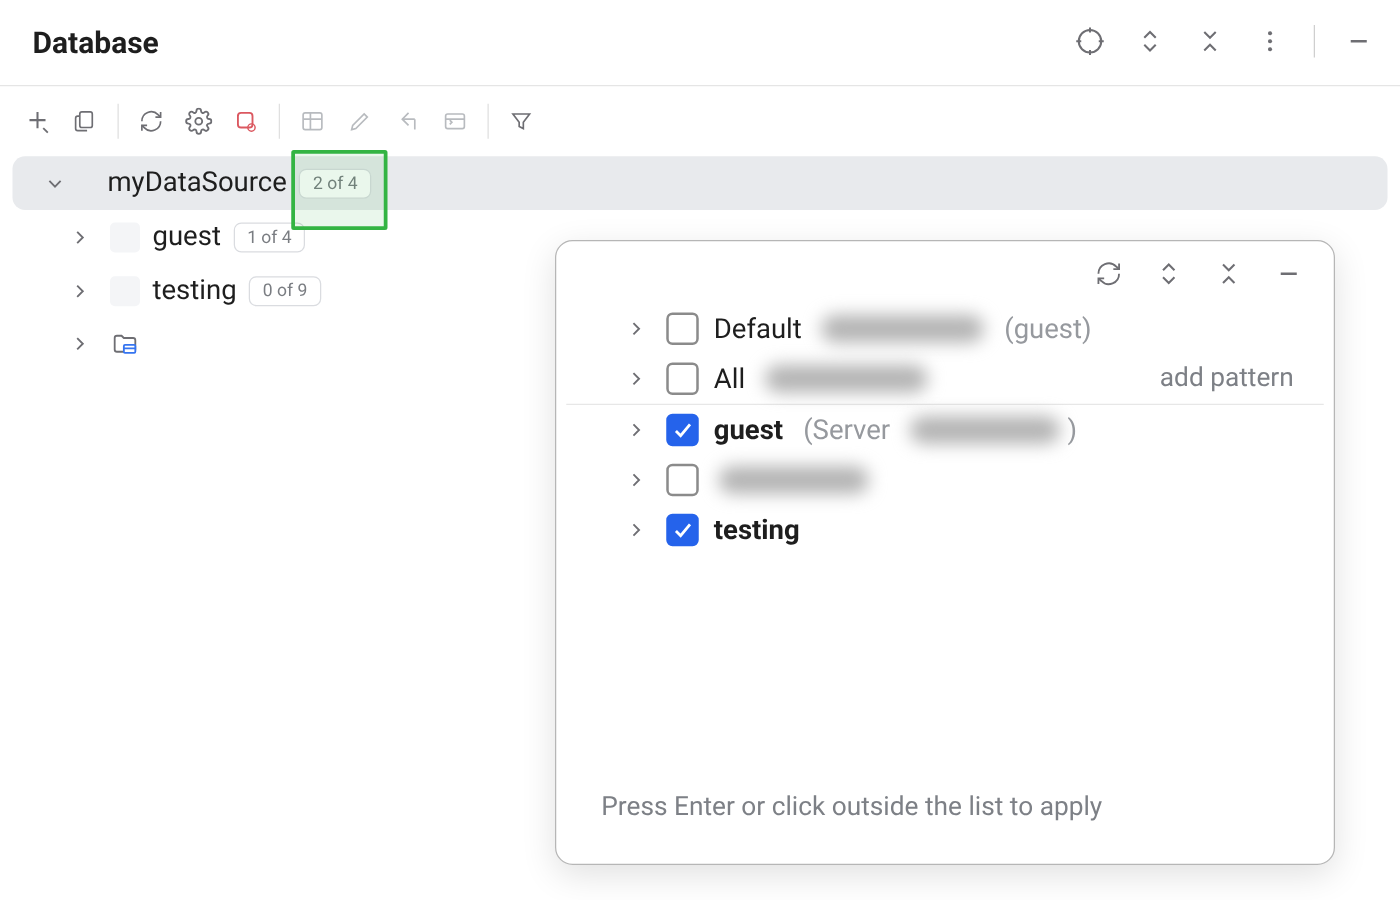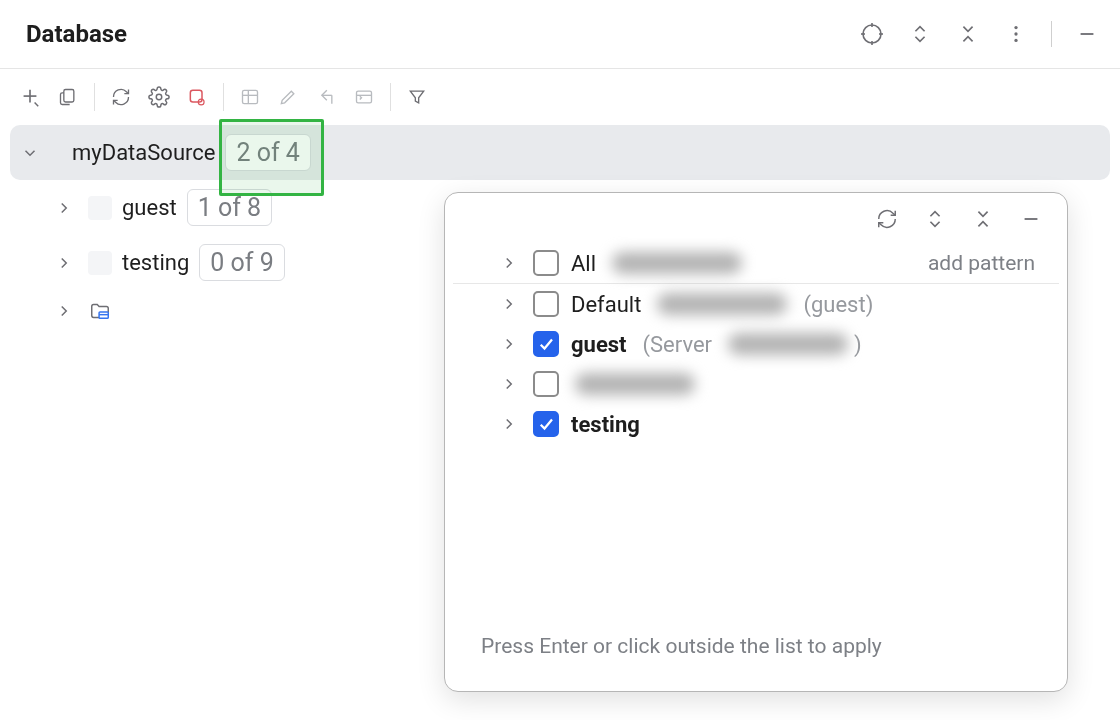--- a/index.html
+++ b/index.html
@@ -18,21 +18,21 @@
     }
     .window {
       width: 100%;
       height: 100%;
       display: flex;
       flex-direction: column;
     }
     
     .titlebar {
       display: flex;
-      align-items: center;
+      align-items: flex-start;
       justify-content: space-between;
       padding: 20px 20px 20px 26px;
       border-bottom: 1px solid #e5e5e5;
     }
     .titlebar h1 {
       font-size: 24px;
       font-weight: 700;
       color: #1e1e1e;
     }
     .titlebar-actions {
@@ -63,38 +63,38 @@
       background: #e0e0e0;
     }
     
     .tree {
       padding: 0 10px;
     }
     .tree-row {
       display: flex;
       align-items: center;
       border-radius: 10px;
-      padding: 9px 6px;
+      padding: 9px 20px;
       gap: 10px;
       font-size: 22px;
     }
     .tree-row.root {
       background: #e8eaed;
     }
     .chevron-wrap { width: 28px; display: flex; justify-content: center; }
     .tree-indent-1 { padding-left: 40px; }
     .datasource-gap { width: 8px; }
     .db-icon-box {
       width: 24px;
       height: 24px;
       border-radius: 4px;
       background: #f4f5f7;
     }
     .count-badge {
-      font-size: 25px;
+      font-size: 14px;
       color: #7a7d82;
       padding: 3px 10px;
       border: 1px solid #dadce0;
       border-radius: 6px;
       background: #fff;
     }
     .count-badge.highlighted {
       position: relative;
     }
     .highlight-box {
@@ -346,21 +346,21 @@
     <div class="tree-row tree-indent-1">
       <span class="chevron-wrap">
         <span class="ic">
           <svg viewBox="0 0 24 24" width="18" height="18" fill="none" stroke="currentColor" stroke-width="2">
               <polyline points="9 6 15 12 9 18"></polyline>
             </svg>
         </span>
       </span>
       <span class="db-icon-box"></span>
       <span>guest</span>
-      <span class="count-badge">1 of 8</span>
+      <span class="count-badge">1 of 4</span>
     </div>
     <div class="tree-row tree-indent-1">
       <span class="chevron-wrap">
         <span class="ic">
           <svg viewBox="0 0 24 24" width="18" height="18" fill="none" stroke="currentColor" stroke-width="2">
               <polyline points="9 6 15 12 9 18"></polyline>
             </svg>
         </span>
       </span>
       <span class="db-icon-box"></span>
@@ -409,44 +409,44 @@
         </svg>
     </span>
     <span class="ic">
       <svg viewBox="0 0 24 24" width="22" height="22" fill="none" stroke="currentColor" stroke-width="2">
           <line x1="5" y1="12" x2="19" y2="12"></line>
         </svg>
     </span>
   </div>
   <div class="popup-list">
 
+    <div class="popup-row">
+      <span class="ic">
+        <svg viewBox="0 0 24 24" width="18" height="18" fill="none" stroke="currentColor" stroke-width="2">
+            <polyline points="9 6 15 12 9 18"></polyline>
+          </svg>
+      </span>
+      <span class="checkbox"></span>
+      <span class="row-label">Default</span>
+      <span class="blur-token"></span>
+      <span class="row-suffix">(guest)</span>
+    </div>
+
     <div class="popup-row first">
       <span class="ic">
         <svg viewBox="0 0 24 24" width="18" height="18" fill="none" stroke="currentColor" stroke-width="2">
             <polyline points="9 6 15 12 9 18"></polyline>
           </svg>
       </span>
       <span class="checkbox"></span>
       <span class="row-label">All</span>
       <span class="blur-token"></span>
       <span class="link-text">add pattern</span>
     </div>
 
-    <div class="popup-row">
-      <span class="ic">
-        <svg viewBox="0 0 24 24" width="18" height="18" fill="none" stroke="currentColor" stroke-width="2">
-            <polyline points="9 6 15 12 9 18"></polyline>
-          </svg>
-      </span>
-      <span class="checkbox"></span>
-      <span class="row-label">Default</span>
-      <span class="blur-token"></span>
-      <span class="row-suffix">(guest)</span>
-    </div>
-
 
     <div class="popup-row">
       <span class="ic">
         <svg viewBox="0 0 24 24" width="18" height="18" fill="none" stroke="currentColor" stroke-width="2">
             <polyline points="9 6 15 12 9 18"></polyline>
           </svg>
       </span>
       <span class="checkbox checked">
         <svg viewBox="0 0 24 24" width="18" height="18" fill="none" stroke="#fff" stroke-width="3">
             <polyline points="5 13 10 18 20 6"></polyline>

